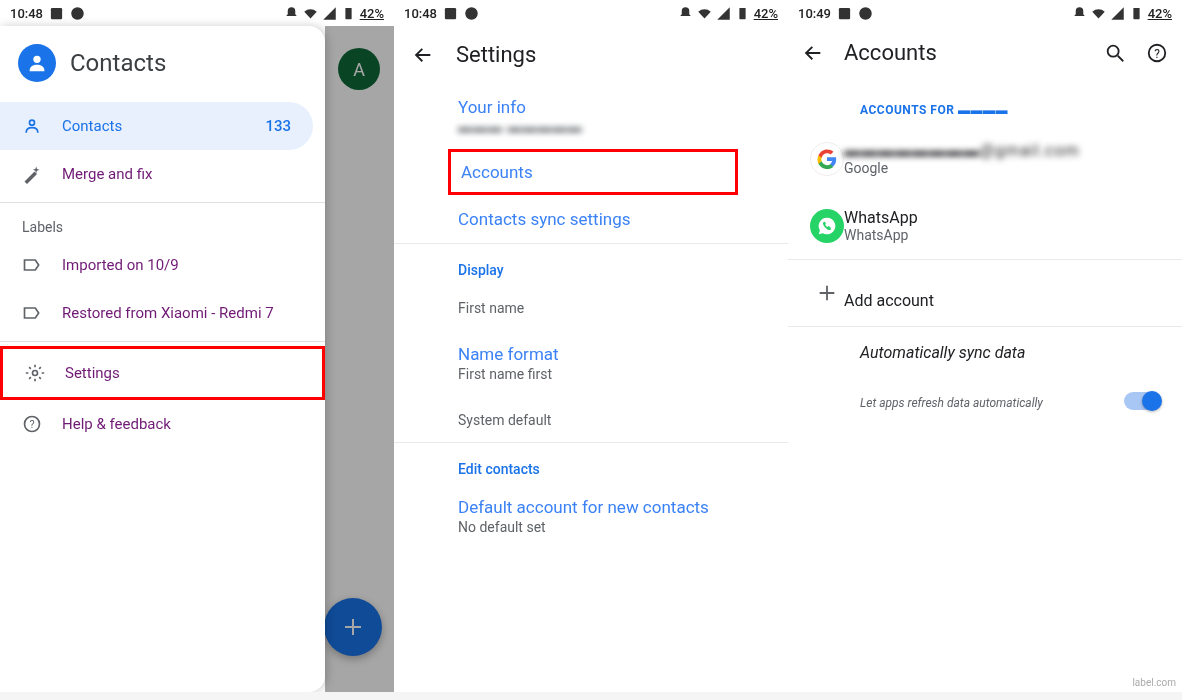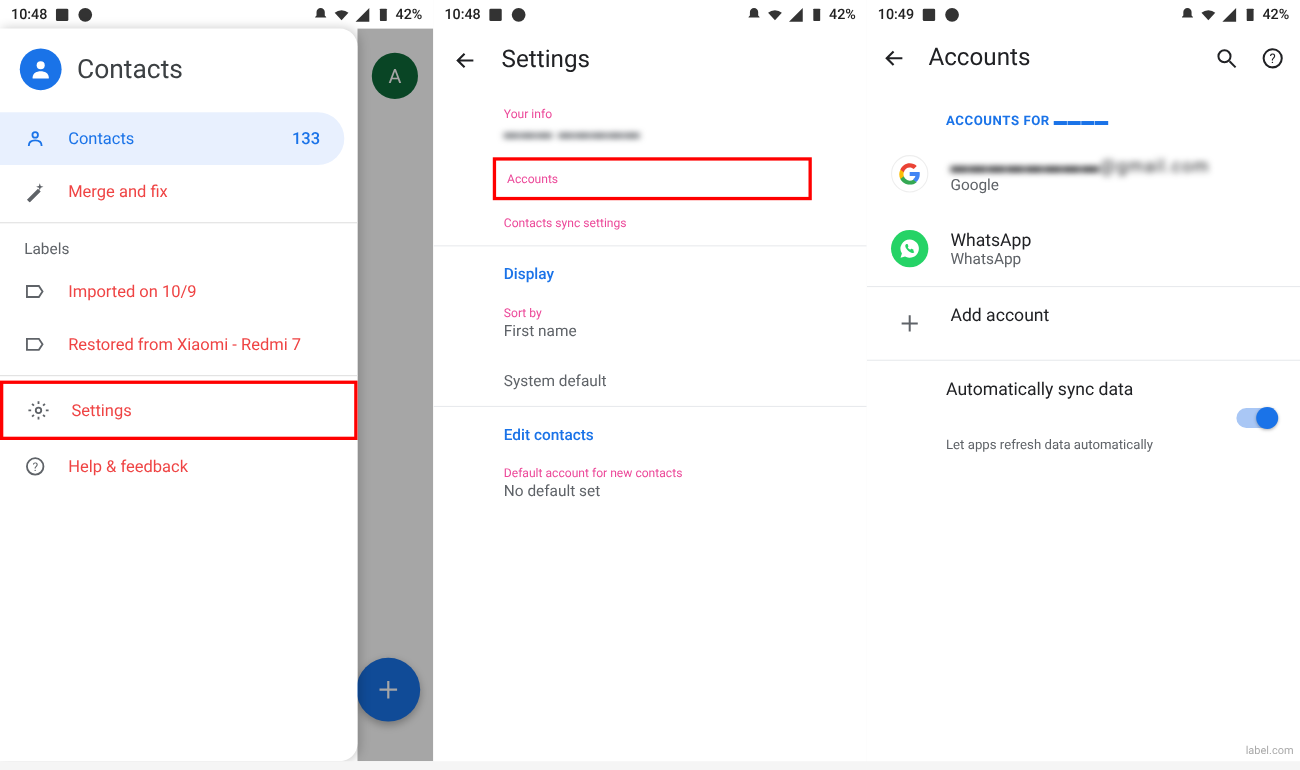--- a/index.html
+++ b/index.html
@@ -22,21 +22,21 @@
     height: 26px;
     display: flex;
     align-items: center;
     justify-content: space-between;
     padding: 0 10px;
     font-size: 13px;
     color: #222;
     font-weight: 500;
   }
   .status-left { display: flex; align-items: center; gap: 6px; }
-  .status-right { display: flex; align-items: center; gap: 4px; }
+  .status-right { display: flex; align-items: center; gap: 4px; text-decoration: underline; }
   .status-icon { width: 15px; height: 15px; fill: #333; }
 
   
   .s1-body { display:flex; height: calc(100% - 26px); }
   .drawer {
     width: 325px;
     background: #fff;
     border-radius: 0 16px 16px 0;
     box-shadow: 2px 0 10px rgba(0,0,0,0.2);
     height: 100%;
@@ -67,21 +67,21 @@
     padding: 18px 18px 20px;
   }
   .brand-icon {
     width:38px;height:38px;border-radius:50%;
     background:#1a73e8;
     display:flex;align-items:center;justify-content:center;
   }
   .brand-title { font-size:24px; color:#3c4043; }
   .nav-item {
     display:flex; align-items:center; gap:20px;
-    padding: 14px 22px; font-size:15px; color:#ef4444;
+    padding: 14px 22px; font-size:15px; color:#701a75;
   }
   .nav-item.active {
     background:#e8f0fe; color:#1a73e8;
     border-radius: 0 24px 24px 0;
     margin-right: 12px;
   }
   .nav-item .count { margin-left:auto; color:#1a73e8; font-weight:500; }
   .nav-icon { width:20px;height:20px;fill:#5f6368; flex-shrink:0;}
   .nav-item.active .nav-icon { fill:#1a73e8; }
   .divider { height:1px; background:#e0e0e0; margin: 4px 0; }
@@ -89,34 +89,34 @@
   .redbox { border: 3px solid #ff0000; }
 
   
   .titlebar {
     display:flex; align-items:center; gap:22px;
     padding: 16px 18px;
   }
   .titlebar h1 { font-size:22px; font-weight:400; color:#202124;}
   .back { width:22px;height:22px; fill:#202124; }
   .setting-row { padding: 14px 18px 14px 64px; }
-  .setting-row .primary { font-size:11px; color:#ec4899; }
+  .setting-row .primary { font-size:17px; color:#3b82f6; }
   .setting-row .secondary { font-size:14px; color:#5f6368; margin-top:2px;}
   .setting-section-header { font-size:14px; color:#1a73e8; font-weight:500; padding:18px 18px 6px 64px; }
   .thin-divider { height:1px; background:#e8eaed; }
 
   
   .titlebar3 { display:flex; align-items:center; padding: 14px 14px; gap: 20px;}
   .titlebar3 h1 { font-size:22px; font-weight:400; color:#202124; flex:1;}
   .acct-header { font-size:12px; color:#1a73e8; font-weight:700; letter-spacing:0.5px; padding: 24px 22px 8px 72px; }
-  .acct-row { display:flex; align-items:flex-start; gap:20px; padding:16px 22px; }
+  .acct-row { display:flex; align-items:flex-end; padding:16px 22px; }
   .acct-icon { width:34px;height:34px;border-radius:50%; display:flex;align-items:center;justify-content:center; flex-shrink:0;}
   .acct-text .primary{ font-size:16px; color:#202124;}
   .acct-text .secondary{ font-size:14px; color:#5f6368;}
-  .sync-row { display:flex; align-items:center; padding:16px 22px 16px 72px; }
+  .sync-row { display:flex; align-items:flex-end; padding:16px 22px 16px 72px; font-style:italic;}
   .sync-row .text{ flex:1;}
   .switch {
     width:36px;height:18px;border-radius:10px;background:#a9c7f5;
     position:relative; flex-shrink:0; margin-top:4px;
   }
   .switch::after{
     content:'';position:absolute;width:20px;height:20px;border-radius:50%;
     background:#1a73e8; right:-2px; top:-1px; box-shadow:0 1px 3px rgba(0,0,0,0.3);
   }
   .watermark { position:absolute; bottom:4px; right:6px; font-size:10px; color:#aaa;}
@@ -260,22 +260,25 @@
   </div>
   <div class="setting-row redbox" style="margin:0 50px 0 54px; padding:10px;">
     <div class="primary">Accounts</div>
   </div>
   <div class="setting-row">
     <div class="primary">Contacts sync settings</div>
   </div>
   <div class="thin-divider"></div>
   <div class="setting-section-header">Display</div>
   <div class="setting-row">
-    <div class="primary">Sort by</div>
     <div class="secondary">First name</div>
+  </div>
+  <div class="setting-row">
+    <div class="primary">Name format</div>
+    <div class="secondary">First name first</div>
   </div>
   <div class="setting-row">
     <div class="secondary">System default</div>
   </div>
   <div class="thin-divider"></div>
   <div class="setting-section-header">Edit contacts</div>
   <div class="setting-row">
     <div class="primary">Default account for new contacts</div>
     <div class="secondary">No default set</div>
   </div>

